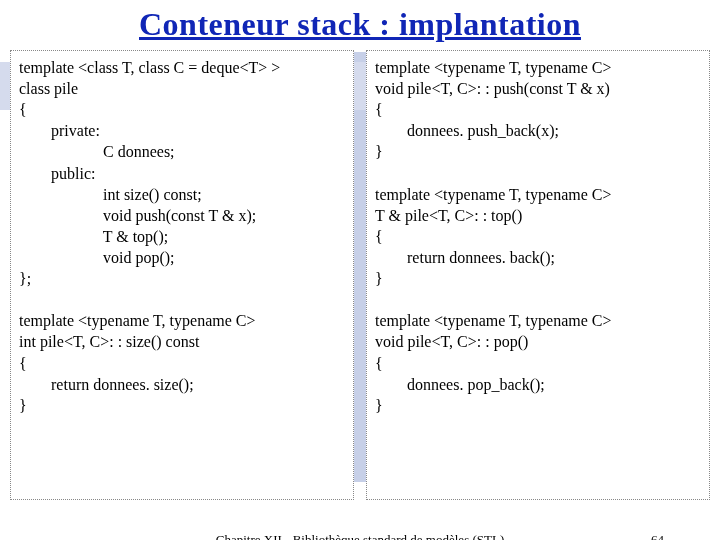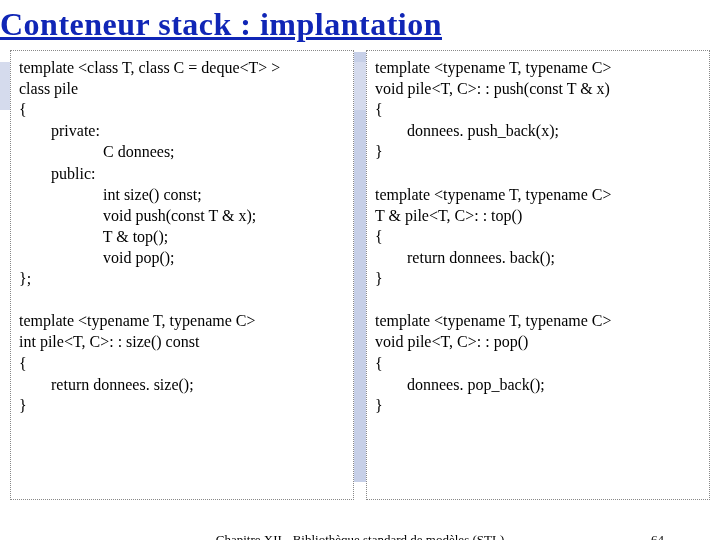--- a/index.html
+++ b/index.html
@@ -25,21 +25,21 @@
     top: 52px;
     width: 320px;
     height: 430px;
     background: #c7d0e8;
   }
   .title {
     position: absolute;
     top: 6px;
     left: 0;
     right: 0;
-    text-align: left;
+    text-align: center;
     font-size: 32px;
     color: #1026b6;
     font-weight: bold;
     text-decoration: underline;
     letter-spacing: 0.5px;
   }
   .columns {
     position: absolute;
     top: 50px;
     left: 10px;

